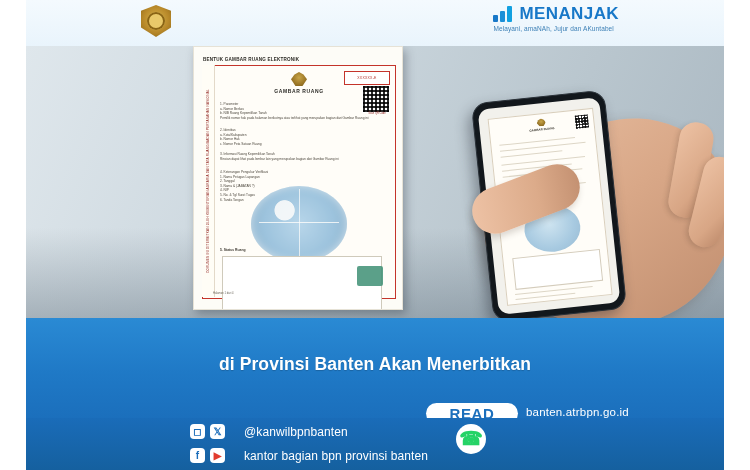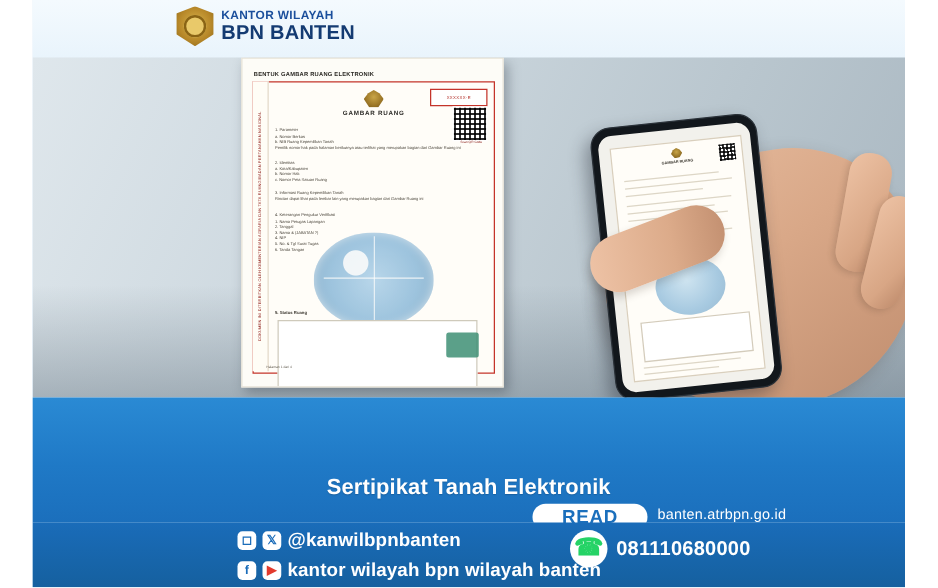--- a/index.html
+++ b/index.html
@@ -453,24 +453,23 @@
     background: #ffffff;
     color: #1a6cb9;
     font-size: 10px;
     line-height: 15px;
     text-align: center;
     font-weight: bold;
   }
   .soc-ic.yt { border-radius: 4px; background:#ffffff; color:#e23b2e; }
   .soc-label {
     color: #ffffff;
-    font-size: 15px;
-    margin-left: 0;
+    font-size: 12px;
+    margin-left: 14px;
     letter-spacing: .1px;
-    font-weight: bold;
   }
   .hotline-wrap {
     position: absolute;
     left: 430px; top: 6px;
     display: flex;
     align-items: center;
     gap: 7px;
   }
   .wa {
     width: 30px; height: 30px;
@@ -499,24 +498,31 @@
 </style>
 </head>
 <body>
 
 <div class="canvas">
   <div class="poster">
 
     <div class="hdr">
       <div class="logo-bpn">
         <div class="logo-emblem"></div>
-        <div>
-          <div class="logo-text-1">KANTOR WILAYAH</div>
-          <div class="logo-text-2">BPN BANTEN</div>
+      </div>
+      <div class="logo-menanjak">
+        <div class="menanjak-row">
+          <div class="menanjak-mark">
+            <span></span>
+              <span></span>
+              <span></span>
+          </div>
+          <div class="menanjak-title">MENANJAK</div>
         </div>
+        <div class="menanjak-sub">Melayani, amaNAh, Jujur dan AKuntabel</div>
       </div>
     </div>
 
     <div class="photo">
       <div class="desk-shadow"></div>
 
       <div class="cert">
         <div class="cert-title">BENTUK GAMBAR RUANG ELEKTRONIK</div>
         <div class="cert-frame">
           <div class="cert-side">
@@ -591,38 +597,37 @@
               <div class="mini-line" style="top:176px;width:78px;"></div>
               <div class="mini-line" style="top:181px;width:60px;"></div>
             </div>
           </div>
         </div>
         <div class="thumb"></div>
       </div>
     </div>
 
     <div class="banner">
-      <div class="banner-line bl3">Sertipikat Tanah Elektronik</div>
+      <div class="banner-line bl2">di Provinsi Banten Akan Menerbitkan</div>
       <div class="readmore">READ MORE</div>
       <div class="website">banten.atrbpn.go.id</div>
     </div>
 
     <div class="bottom">
       <div class="soc-row r1">
         <div class="soc-ic">◻</div>
         <div class="soc-ic">𝕏</div>
         <div class="soc-label">@kanwilbpnbanten</div>
       </div>
       <div class="soc-row r2">
         <div class="soc-ic">f</div>
         <div class="soc-ic yt">▶</div>
-        <div class="soc-label">kantor wilayah bpn wilayah banten</div>
+        <div class="soc-label">kantor bagian bpn provinsi banten</div>
       </div>
       <div class="hotline-wrap">
         <div class="wa">☎</div>
         <div>
-          <div class="hotline-n">081110680000</div>
         </div>
       </div>
     </div>
 
   </div>
 </div>
 
 </body></html>

